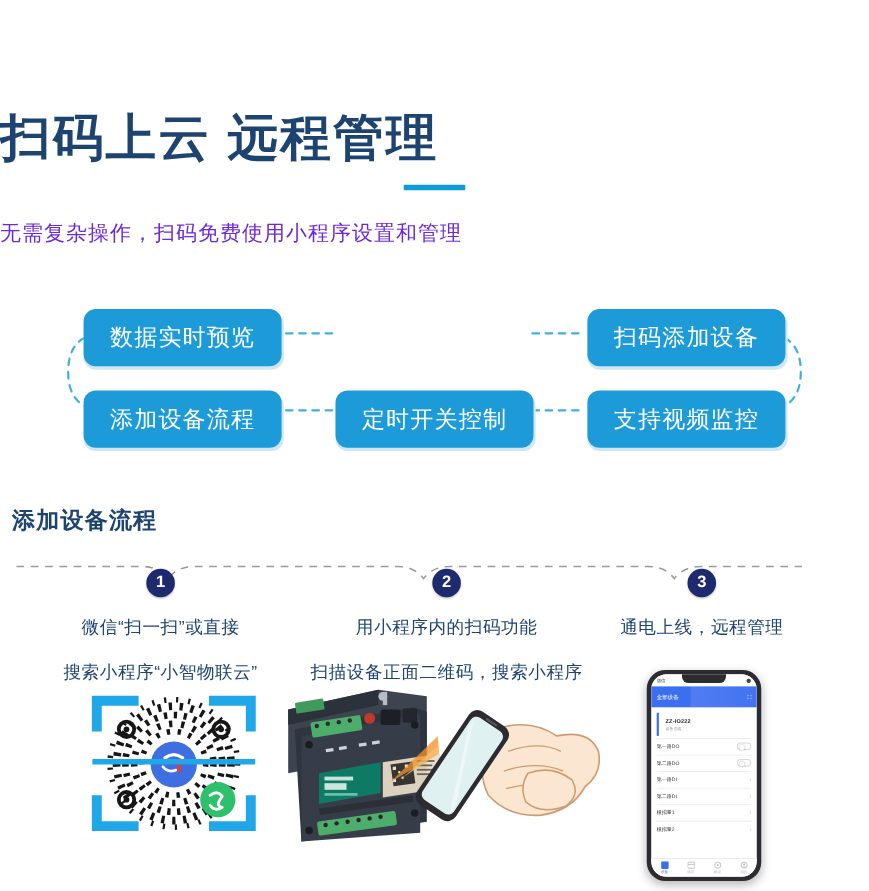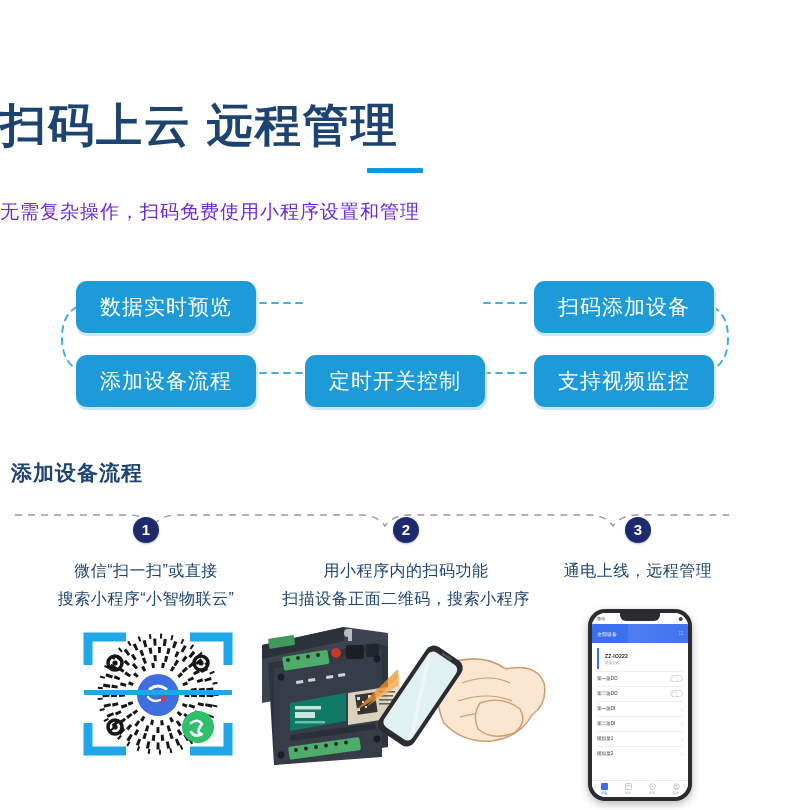--- a/index.html
+++ b/index.html
@@ -111,20 +111,21 @@
     font-weight:bold;
     line-height:26px;
     margin:0 auto 14px;
     box-shadow:0 1px 2px rgba(0,0,0,.25);
   }
   .step-text {
     font-size:16px;
     color:#1d4370;
     line-height:1.75;
     letter-spacing:.5px;
+    margin-top:13px;
   }
 
   
   .illos {
     position:relative;
     margin-top:14px;
     height:200px;
   }
 
   

